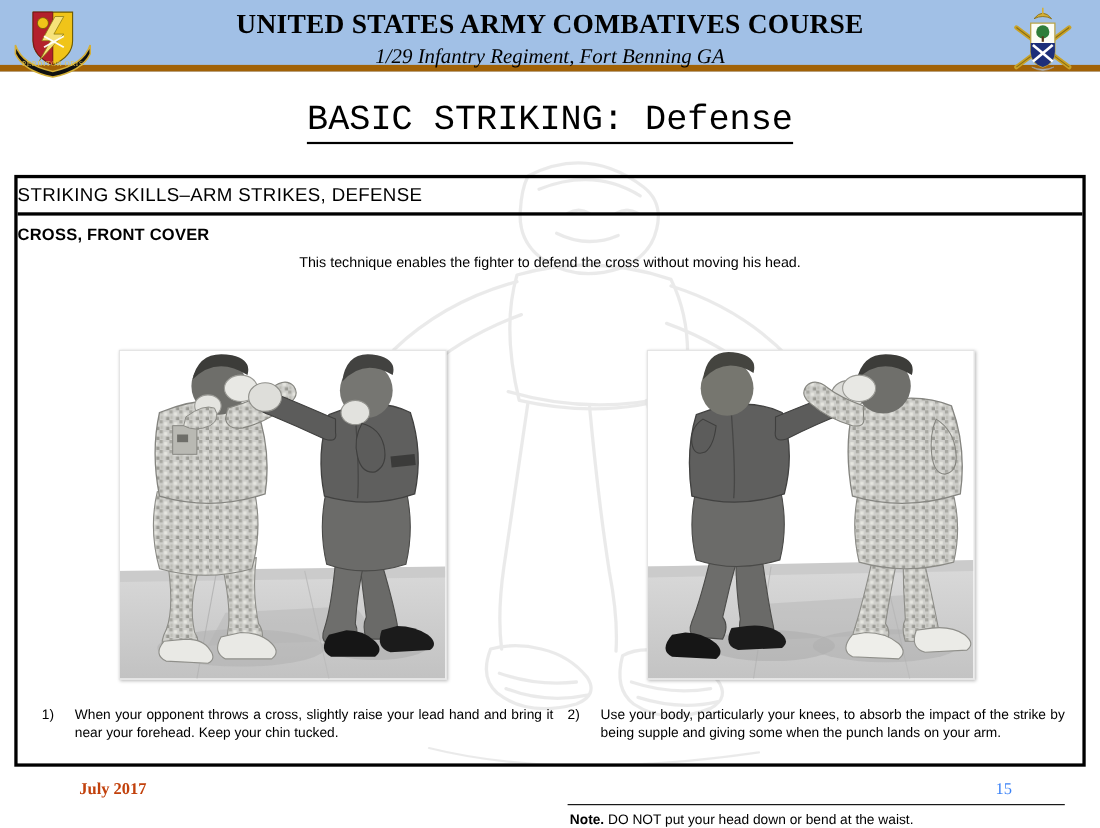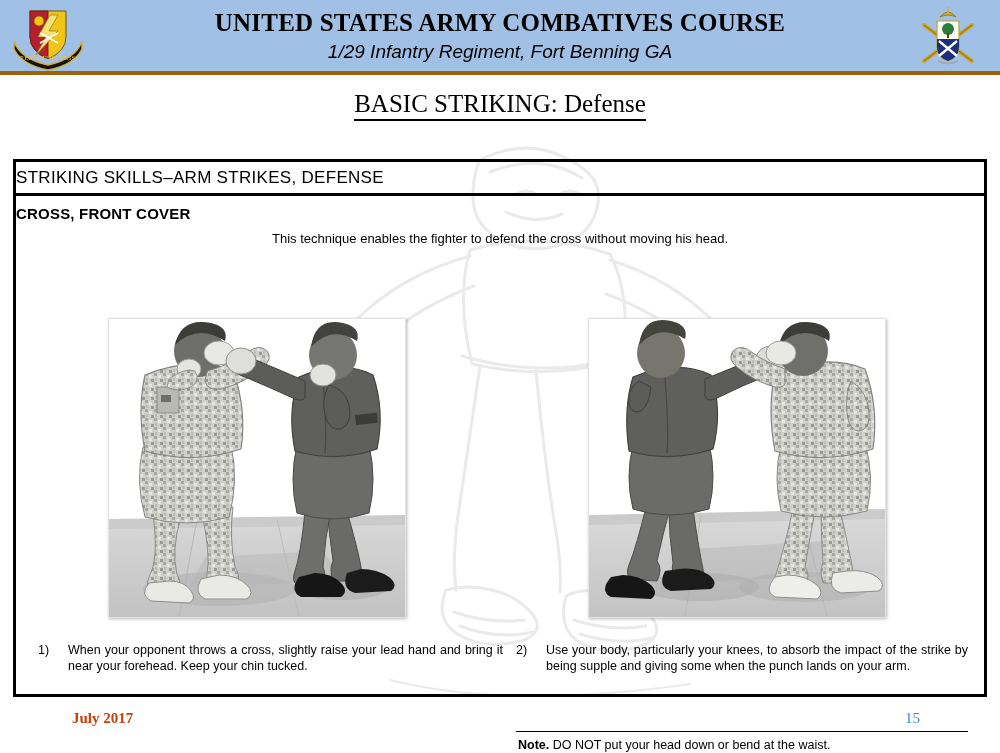--- a/index.html
+++ b/index.html
@@ -14,23 +14,23 @@
     overflow: hidden;
     font-family: "Liberation Sans", sans-serif;
     color: #000;
   }
 
   
   .header-band {
     position: absolute;
     left: 0; top: 0;
     width: 1000px;
-    height: 75px;
+    height: 65px;
     background: #a1c0e6;
-    border-bottom: 4px solid #a16207;
+    border-bottom: 6px solid #a16207;
     box-sizing: border-box;
     padding-left: 36px;
   }
   .header-titles {
     position: absolute;
     left: 120px; top: 0;
     width: 760px; height: 73px;
     display: flex;
     flex-direction: column;
     align-items: center;
@@ -38,21 +38,21 @@
   }
   .header-title {
     font-family: "Liberation Serif", serif;
     font-weight: bold;
     font-size: 25px;
     letter-spacing: 0.2px;
     line-height: 1.15;
     white-space: nowrap;
   }
   .header-subtitle {
-    font-family: Liberation Sans, sans-serif;
+    font-family: Liberation Serif, serif;
     font-style: italic;
     font-size: 19px;
     line-height: 1.2;
     margin-top: 3px;
     white-space: nowrap;
   }
 
   
   .crest {
     position: absolute;
@@ -60,22 +60,22 @@
   }
   .crest-left { left: 10px; width: 76px; height: 68px; }
   .crest-right { right: 14px; width: 76px; height: 68px; }
 
   
   .slide-title {
     position: absolute;
     left: 0; top: 90px;
     width: 1000px;
     text-align: center;
-    font-size: 25px;
-    font-family: Liberation Serif, serif;
+    font-size: 32px;
+    font-family: Liberation Mono, monospace;
     font-weight: normal;
     z-index: 4;
   }
   .slide-title span {
     border-bottom: 2px solid #000;
     padding-bottom: 2px;
   }
 
   
   .watermark {

